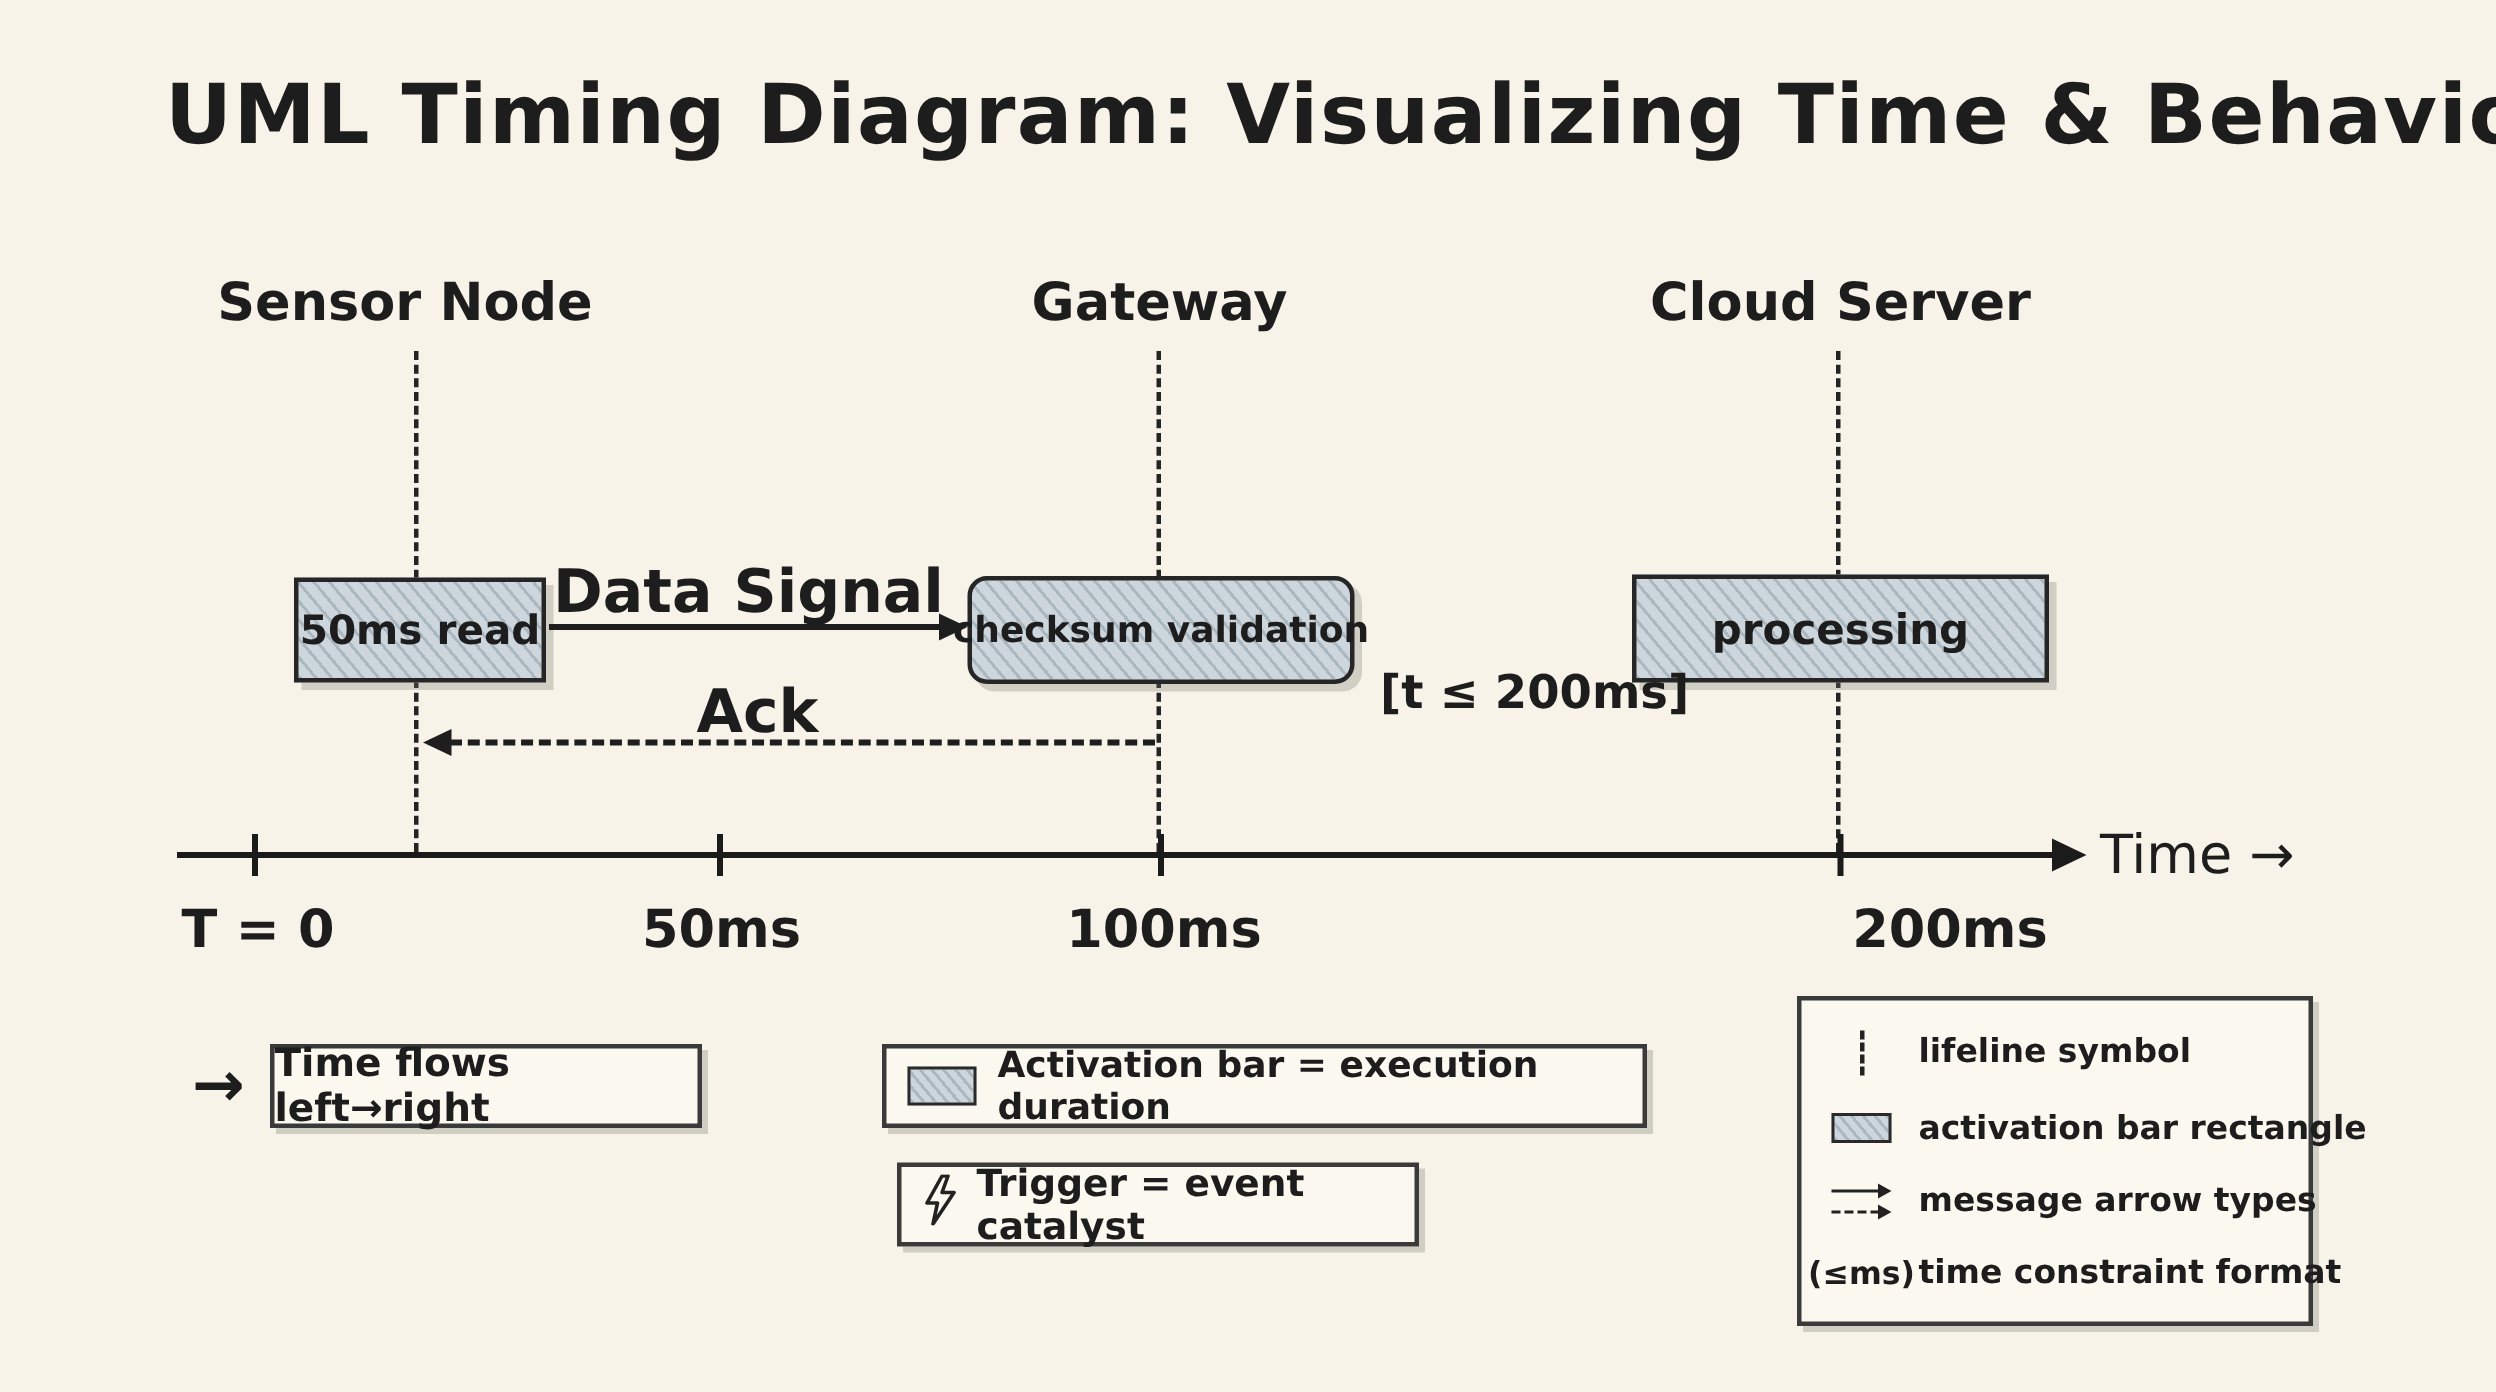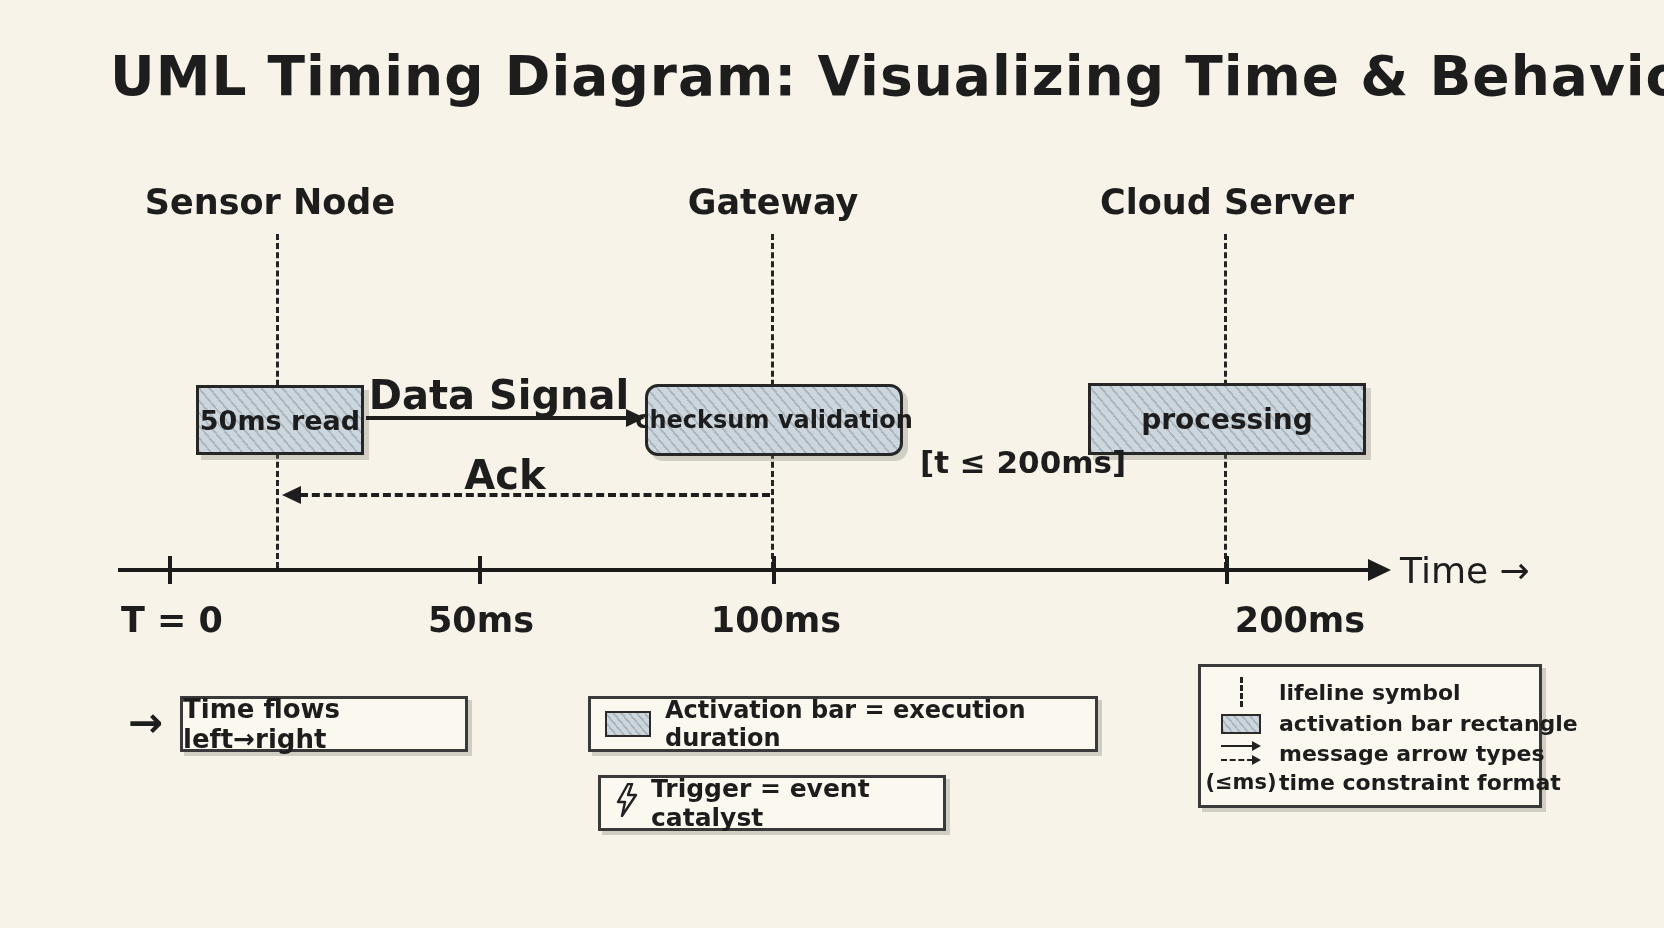--- a/index.html
+++ b/index.html
@@ -70,21 +70,21 @@
   .legend-trigger { left:598px; top:775px; width:348px; height:56px; padding:0 14px; gap:12px; font-size:25px; }
 
   .swatch {
     width:46px; height:26px; flex:0 0 auto;
     background:#ccd6dc;
     background-image:repeating-linear-gradient(50deg, rgba(85,105,118,0.28) 0 2px, rgba(0,0,0,0) 2px 6px);
     border:2.5px solid #2a2a2a;
   }
 
   .legend-key {
-    left:1198px; top:664px; width:344px; height:144px;
+    left:1198px; top:664px; width:344px; height:220px;
     flex-direction:column; align-items:stretch; justify-content:space-around;
     padding:8px 12px;
   }
   .key-row { display:flex; align-items:center; gap:10px; }
   .key-icon { width:56px; flex:0 0 auto; display:flex; align-items:center; justify-content:center; flex-direction:column; gap:4px; }
   .key-label { font-size:22px; font-weight:600; white-space:nowrap; }
   .dash-vert { height:30px; width:0; border-left:3px dashed #222; display:block; }
   .swatch-sm { width:40px; height:20px; background:#ccd6dc;
     background-image:repeating-linear-gradient(50deg, rgba(85,105,118,0.28) 0 2px, rgba(0,0,0,0) 2px 6px);
     border:2.5px solid #2a2a2a; }

